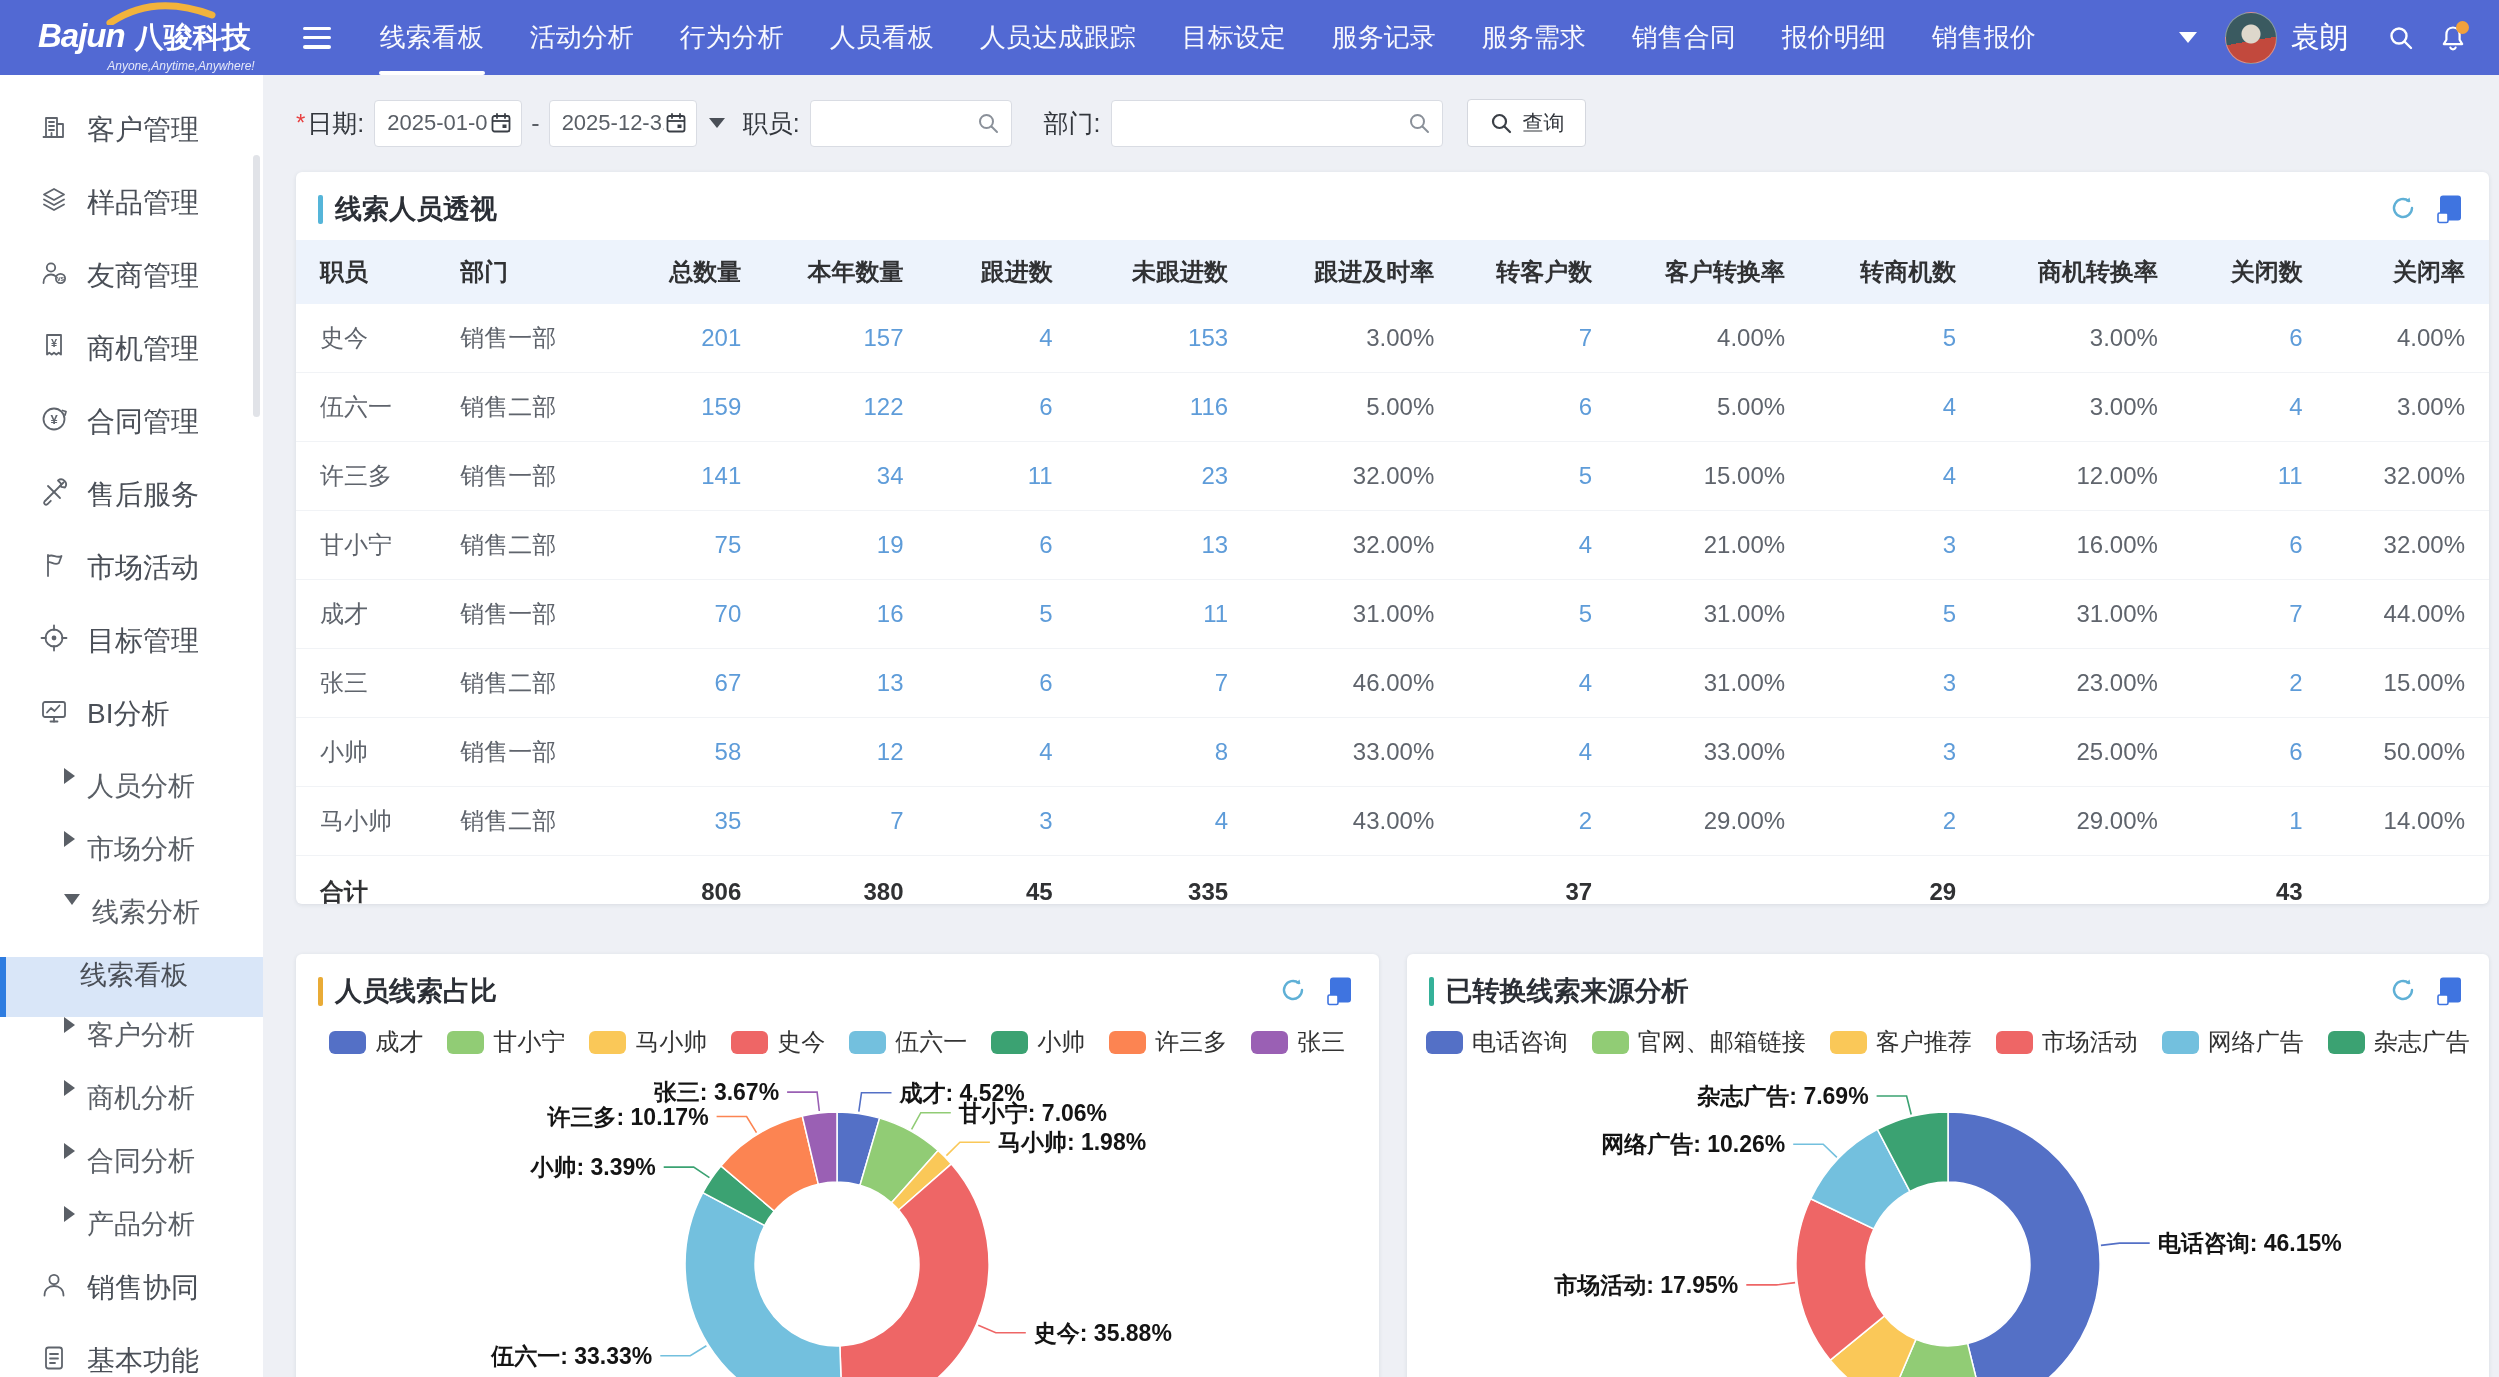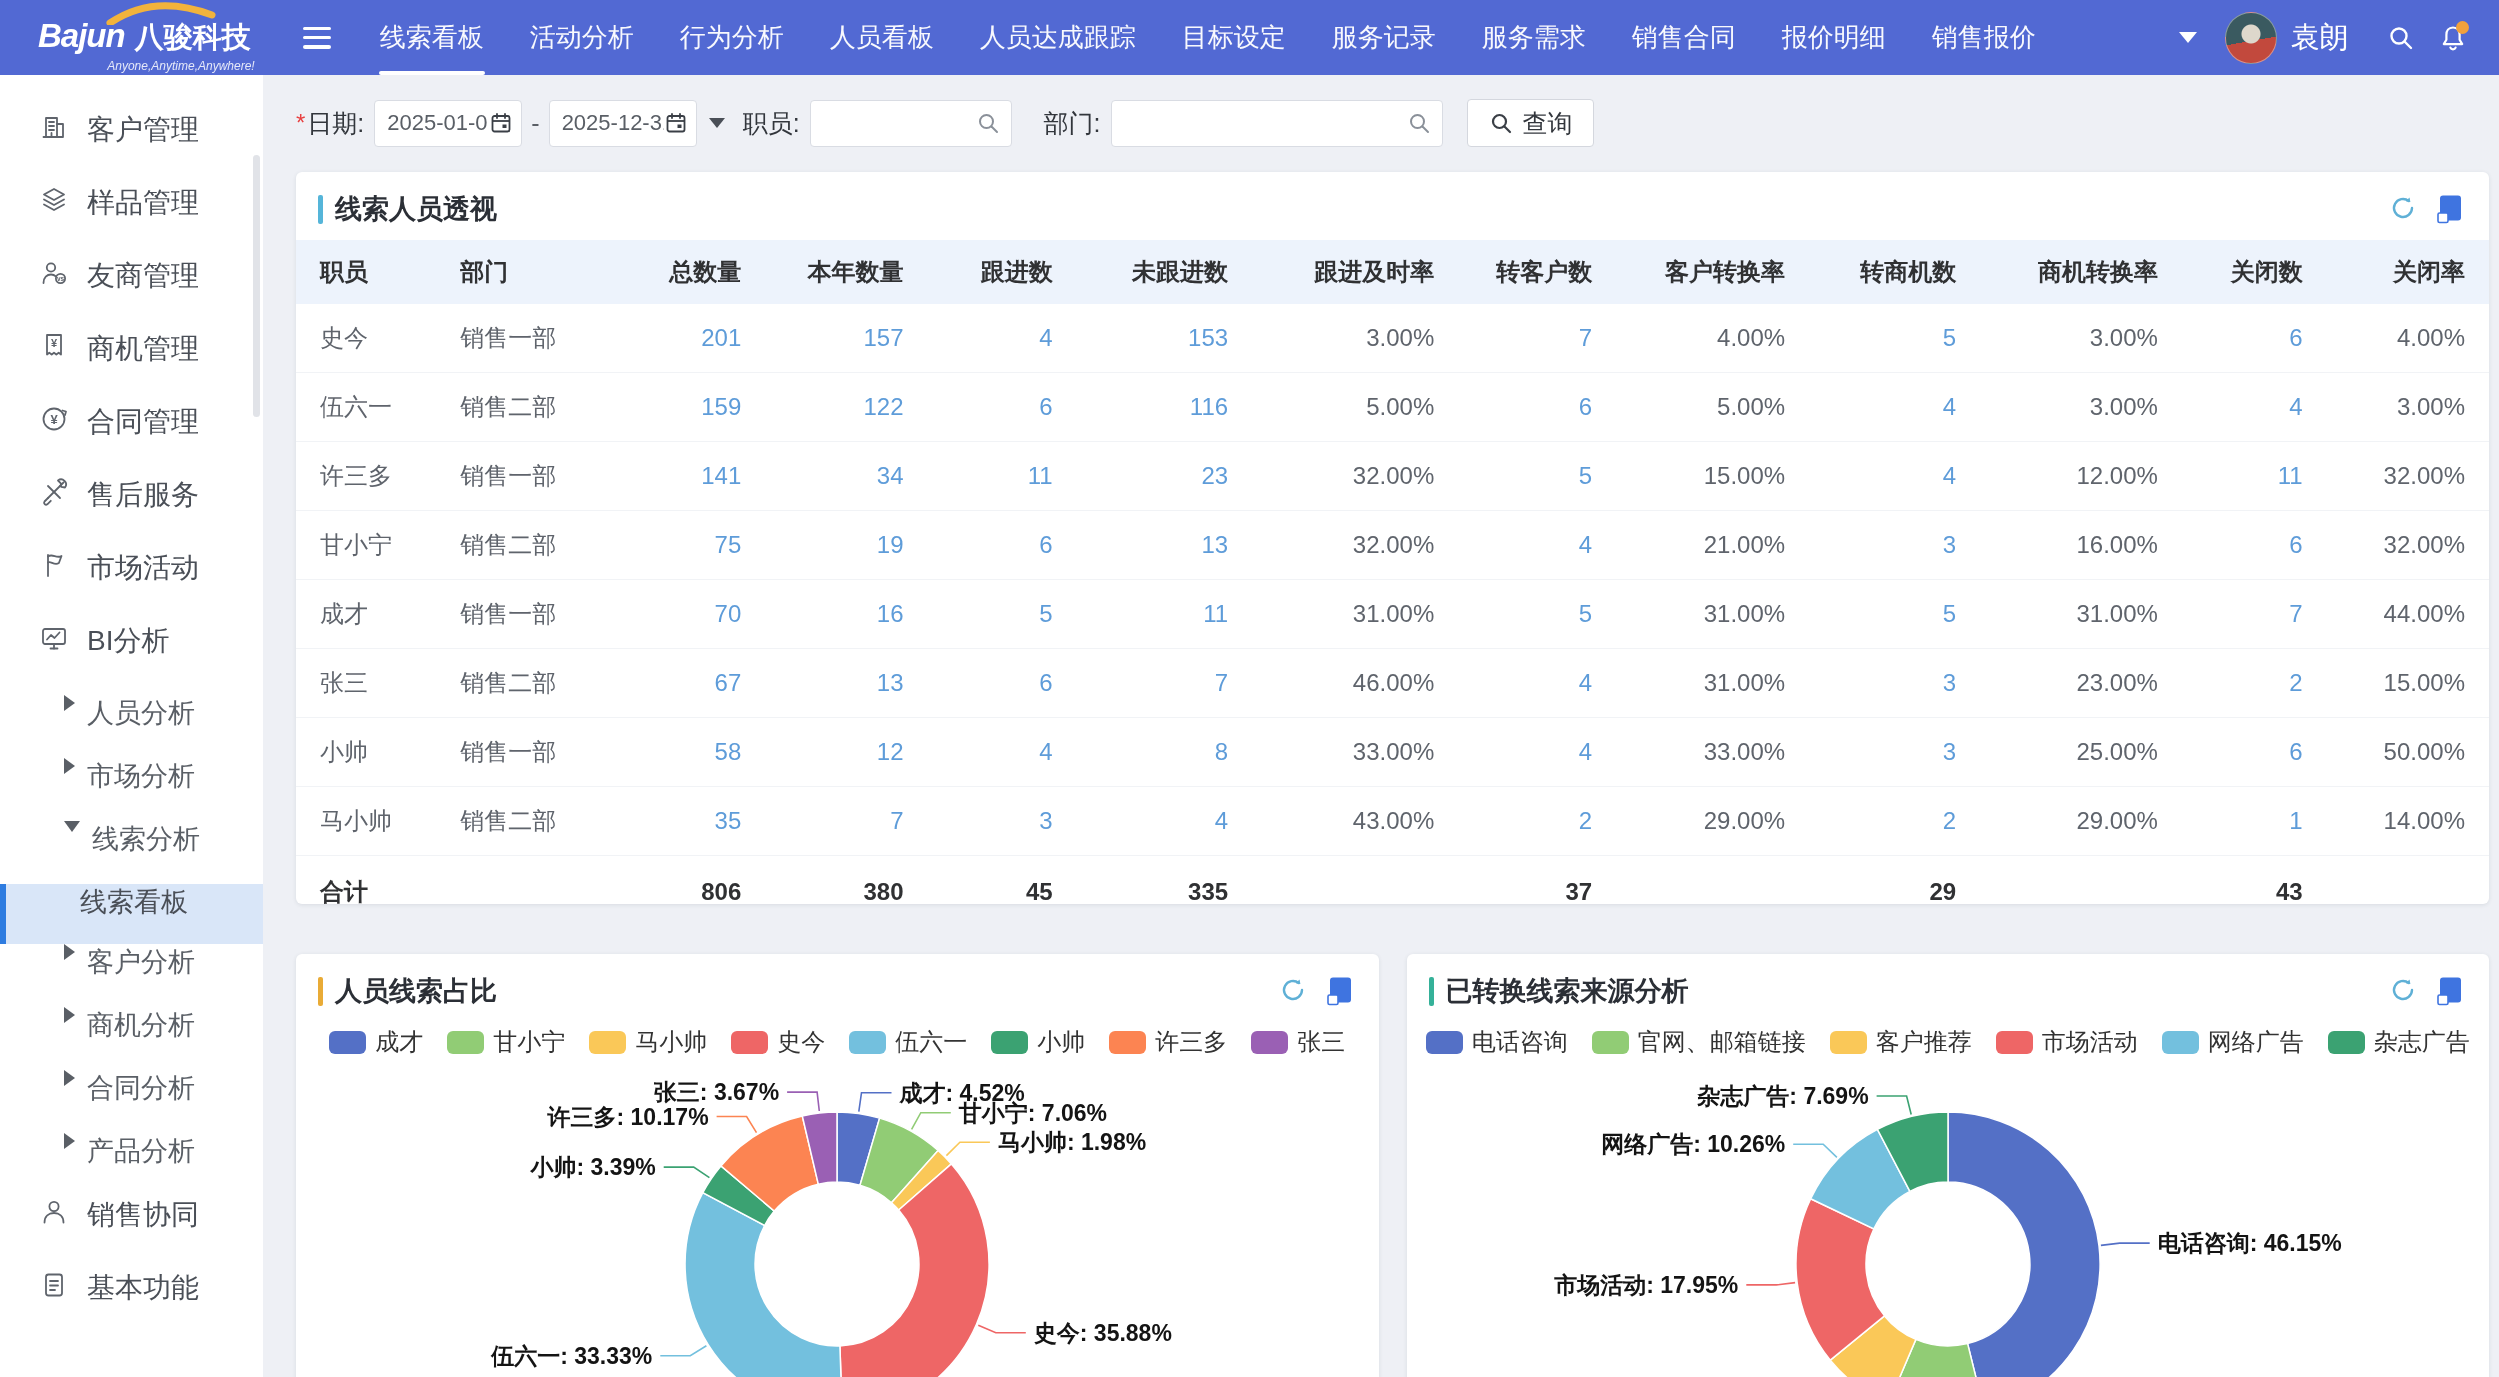--- a/index.html
+++ b/index.html
@@ -51,21 +51,21 @@
   .date-input { width:148px; height:47px; background:#fff; border:1px solid #d9dce3; border-radius:4px; display:flex; align-items:center; padding:0 8px 0 12px; cursor:pointer; }
   .date-input input { border:none; outline:none; width:100%; font-size:22px; color:#5a5f66; font-family:inherit; background:transparent; }
   .date-input svg { width:24px; height:24px; flex:none; }
   .range-sep { margin:0 9px; color:#5a5f66; }
   .small-caret { width:0; height:0; border-left:8px solid transparent; border-right:8px solid transparent; border-top:10px solid #4a4f57; margin:0 18px 0 12px; cursor:pointer; }
   .search-input { height:47px; background:#fff; border:1px solid #d9dce3; border-radius:4px; display:flex; align-items:center; padding:0 10px 0 12px; }
   .search-input input { border:none; outline:none; font-size:22px; color:#5a5f66; font-family:inherit; background:transparent; width:100%; }
   .search-input svg { width:26px; height:26px; flex:none; }
   .si-staff { width:202px; margin-right:32px; }
   .si-dept { width:332px; margin-right:24px; }
-  .query-btn { height:48px; padding:12px 20px; background:#fff; border:1px solid #d4d7de; border-radius:4px; display:flex; align-items:center; gap:9px; font-size:25px; color:#32363c; cursor:pointer; font-family:inherit; }
+  .query-btn { height:48px; padding:12px 20px; background:#fff; border:1px solid #d4d7de; border-radius:4px; display:flex; align-items:center; gap:9px; font-size:21px; color:#32363c; cursor:pointer; font-family:inherit; }
   .query-btn svg { width:26px; height:26px; }
 
   .card { background:#fff; border-radius:6px; box-shadow:0 1px 4px rgba(31,45,61,.10); }
   .card-header { display:flex; align-items:center; padding:19px 24px 13px 22px; }
   .accent { width:5px; height:29px; border-radius:2px; background:#55b5d9; margin-right:12px; flex:none; }
   .card-title { font-size:27px; font-weight:bold; color:#2b2f36; flex:1; }
   .card-tools { display:flex; align-items:center; gap:20px; }
   .card-tools .tool { width:28px; height:30px; cursor:pointer; }
   .card-tools svg { display:block; }
 
@@ -216,20 +216,33 @@
         <span>售后服务</span>
       </div>
       <div class="side-item lv1">
         <span class="sicon">
           <svg viewBox="0 0 32 32">
             <line x1="10" y1="27" x2="10" y2="6" stroke="#5f646c" stroke-width="1.8" fill="none" stroke-linecap="round" stroke-linejoin="round"></line>
             <path d="M10 7.5c4.5-3.5 8.5 2.5 13.5-.5l-2.6 7c-4.5 3-8.4-2.5-10.9-.5" stroke="#5f646c" stroke-width="1.8" fill="none" stroke-linecap="round" stroke-linejoin="round"></path>
           </svg>
         </span>
         <span>市场活动</span>
+      </div>
+      <div class="side-item lv1">
+        <span class="sicon">
+          <svg viewBox="0 0 32 32">
+            <circle cx="16" cy="16" r="8.5" stroke="#5f646c" stroke-width="1.8" fill="none" stroke-linecap="round" stroke-linejoin="round"></circle>
+            <circle cx="16" cy="16" r="2.4" fill="#5f646c"></circle>
+            <line x1="16" y1="3.5" x2="16" y2="8" stroke="#5f646c" stroke-width="1.8" fill="none" stroke-linecap="round" stroke-linejoin="round"></line>
+            <line x1="16" y1="24" x2="16" y2="28.5" stroke="#5f646c" stroke-width="1.8" fill="none" stroke-linecap="round" stroke-linejoin="round"></line>
+            <line x1="3.5" y1="16" x2="8" y2="16" stroke="#5f646c" stroke-width="1.8" fill="none" stroke-linecap="round" stroke-linejoin="round"></line>
+            <line x1="24" y1="16" x2="28.5" y2="16" stroke="#5f646c" stroke-width="1.8" fill="none" stroke-linecap="round" stroke-linejoin="round"></line>
+          </svg>
+        </span>
+        <span>目标管理</span>
       </div>
       <div class="side-item lv1">
         <span class="sicon">
           <svg viewBox="0 0 32 32">
             <rect x="5" y="7" width="22" height="15" rx="2" stroke="#5f646c" stroke-width="1.8" fill="none" stroke-linecap="round" stroke-linejoin="round"></rect>
             <path d="M9 17.5l4-4.5 3.5 3 5-5.5" stroke="#5f646c" stroke-width="1.8" fill="none" stroke-linecap="round" stroke-linejoin="round"></path>
             <line x1="12.5" y1="26.5" x2="19.5" y2="26.5" stroke="#5f646c" stroke-width="1.8" fill="none" stroke-linecap="round" stroke-linejoin="round"></line>
             <line x1="16" y1="22" x2="16" y2="26.5" stroke="#5f646c" stroke-width="1.8" fill="none" stroke-linecap="round" stroke-linejoin="round"></line>
           </svg>
         </span>

